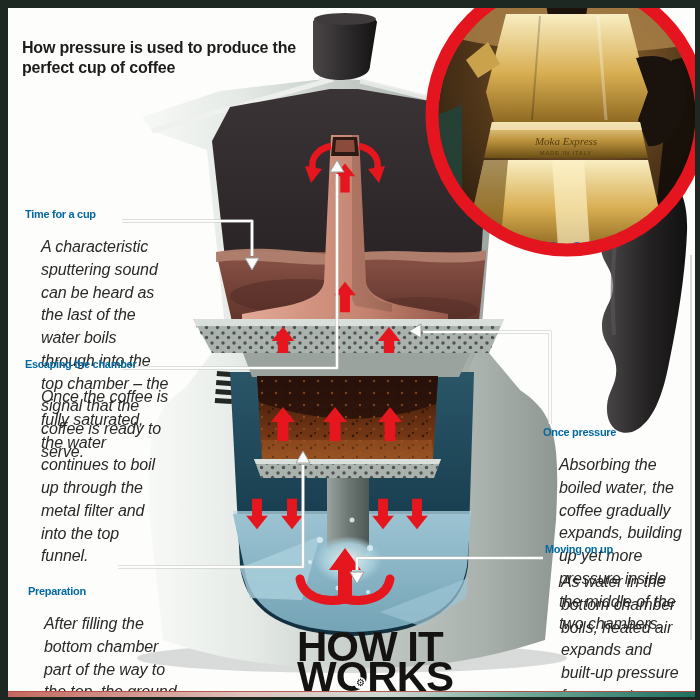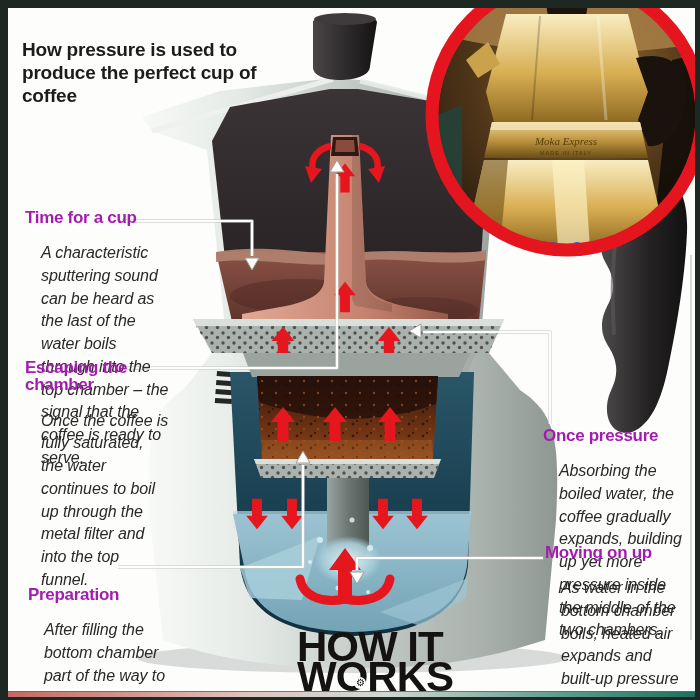--- a/index.html
+++ b/index.html
@@ -13,25 +13,25 @@
     border-width:8px 5px 3px 8px;
   }
   .bottom-strip{
     position:absolute;left:8px;right:5px;bottom:3px;height:5px;z-index:49;
     border-top:1px solid rgba(178,72,60,.85);
     background:linear-gradient(90deg,#c4685f,#dfc5bf 35%,#cfd8d2 55%,#68a292 78%,#1e6f60);
   }
   svg.scene{position:absolute;left:0;top:0;z-index:1;}
   .page-title{
     position:absolute;left:22px;top:38px;width:275px;z-index:10;
-    font-size:19px;font-weight:bold;line-height:1.22;color:#1d1c1a;letter-spacing:-.2px;
+    font-size:16px;font-weight:bold;line-height:1.22;color:#1d1c1a;letter-spacing:-.2px;
   }
   .callout{position:absolute;z-index:10;color:#2a2927;}
   .callout h3{
-    margin:0 0 3px 0;font-size:17px;line-height:1.02;letter-spacing:-.3px;color:#a21caf;
+    margin:0 0 3px 0;font-size:11px;line-height:1.02;letter-spacing:-.3px;color:#0369a1;
   }
   .callout p{margin:16px;font-size:16px;line-height:1.42;letter-spacing:-.1px;font-style:italic;}
   .c-time{left:25px;top:209px;width:165px;}
   .c-escape{left:25px;top:359px;width:160px;}
   .c-prep{left:28px;top:586px;width:172px;}
   .c-under{left:543px;top:427px;width:158px;}
   .c-move{left:545px;top:544px;width:158px;}
   .logo{
     position:absolute;left:297px;top:632px;z-index:12;color:#151312;
     font-size:42px;font-weight:bold;line-height:30px;letter-spacing:-1px;white-space:nowrap;

